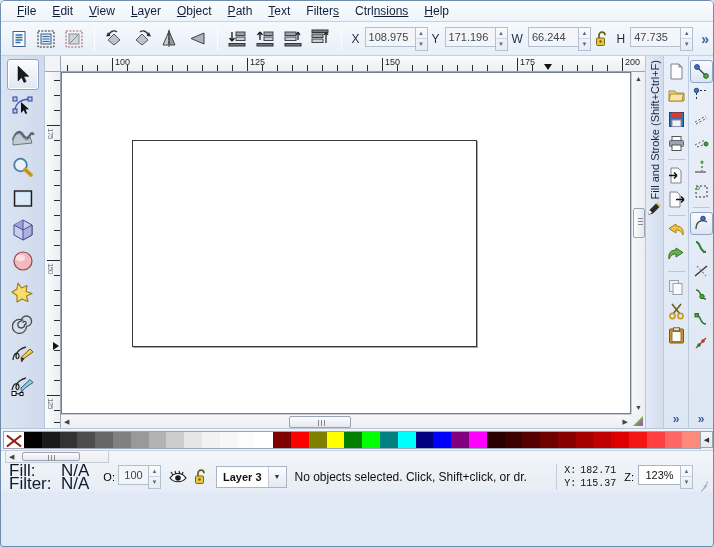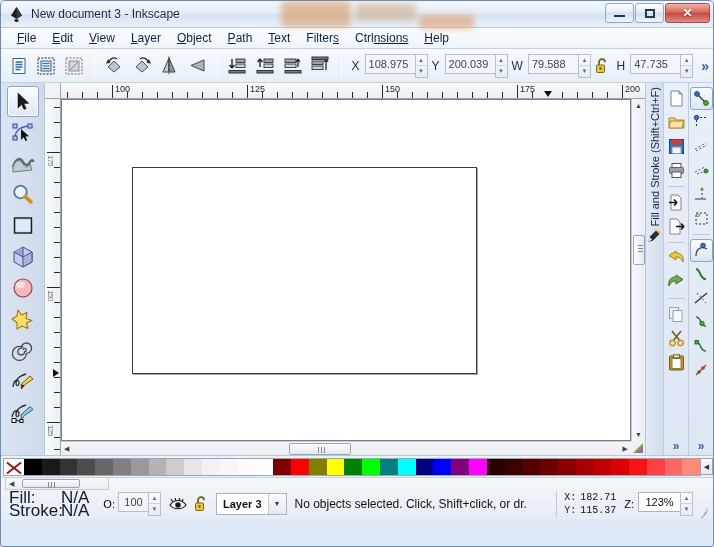--- a/index.html
+++ b/index.html
@@ -364,42 +364,20 @@
     background: linear-gradient(180deg,#fdfdfe,#e3e7ee);
     border:1px solid #9aa4b2; border-radius:2px;
   }
   svg { display: block; }
 </style>
 </head>
 <body>
 
 <div id="app">
 
-  <div id="titlebar">
-    <div class="smudge" style="left:280px;width:70px;background:#d98f55;"></div>
-    <div class="smudge" style="left:355px;width:60px;background:#c9a67f;top:2px;height:18px;"></div>
-    <div class="smudge" style="left:418px;width:55px;background:#e0915a;top:14px;height:14px;"></div>
-    <div class="app-icon">
-      <svg width="17" height="17" viewBox="0 0 17 17">
-        <path d="M8.5 1 L3 9.5 L8.5 13 L14 9.5 Z" fill="#1b1b1b"></path>
-        <path d="M8.5 1 L8.5 13 L14 9.5 Z" fill="#3a3a3a"></path>
-        <ellipse cx="8.5" cy="14.6" rx="2.2" ry="1.3" fill="#111"></ellipse>
-      </svg>
-    </div>
-    <div class="title-text">New document 3 - Inkscape</div>
-    <div class="win-buttons">
-      <div class="win-btn">
-          <i class="glyph-min"></i>
-        </div>
-      <div class="win-btn">
-          <i class="glyph-max"></i>
-        </div>
-      <div class="win-btn close">✕</div>
-    </div>
-  </div>
 
   <div id="menubar">
     <div class="menu-item"><u>F</u><span>ile</span></div>
     <div class="menu-item"><u>E</u><span>dit</span></div>
     <div class="menu-item"><u>V</u><span>iew</span></div>
     <div class="menu-item"><u>L</u><span>ayer</span></div>
     <div class="menu-item"><u>O</u><span>bject</span></div>
     <div class="menu-item"><u>P</u><span>ath</span></div>
     <div class="menu-item"><u>T</u><span>ext</span></div>
     <div class="menu-item"><span>Filter</span><u>s</u></div>
@@ -500,30 +478,30 @@
     <div class="spin-wrap">
       <div class="spin-input">108.975</div>
       <div class="spin-btns">
           <span>▲</span>
           <span>▼</span>
         </div>
     </div>
 
     <span class="field-label">Y</span>
     <div class="spin-wrap">
-      <div class="spin-input">200.039</div>
+      <div class="spin-input">171.196</div>
       <div class="spin-btns">
           <span>▲</span>
           <span>▼</span>
         </div>
     </div>
 
     <span class="field-label">W</span>
     <div class="spin-wrap">
-      <div class="spin-input">79.588</div>
+      <div class="spin-input">66.244</div>
       <div class="spin-btns">
           <span>▲</span>
           <span>▼</span>
         </div>
     </div>
 
     <div class="tb-btn" style="width:20px;">
       <svg width="16" height="17" viewBox="0 0 16 17">
         <path d="M5 8 V5.2 A3 3 0 0 1 11 5.2" fill="none" stroke="#6b5a12" stroke-width="1.7"></path>
         <rect x="2.5" y="8" width="8" height="7.5" rx="1" fill="#e7c83c" stroke="#7a6814"></rect>
@@ -951,21 +929,21 @@
           <i class="grip-h" style="left:25px;top:2px"></i>
         </div>
     </div>
 
     <div class="fs-block" style="margin-top:10px;">
       <div class="fs-row">
         <span class="fs-key">Fill:</span>
         <span class="fs-val">N/A</span>
       </div>
       <div class="fs-row">
-        <span class="fs-key">Stroke:</span>
+        <span class="fs-key">Filter:</span>
         <span class="fs-val">N/A</span>
       </div>
     </div>
 
     <div class="opacity-block" style="margin-top:10px;">
       <span class="op-label">O:</span>
       <div class="spin-wrap">
         <div class="spin-input" style="width:30px;text-align:center;">100</div>
         <div class="spin-btns">
             <span>▲</span>

